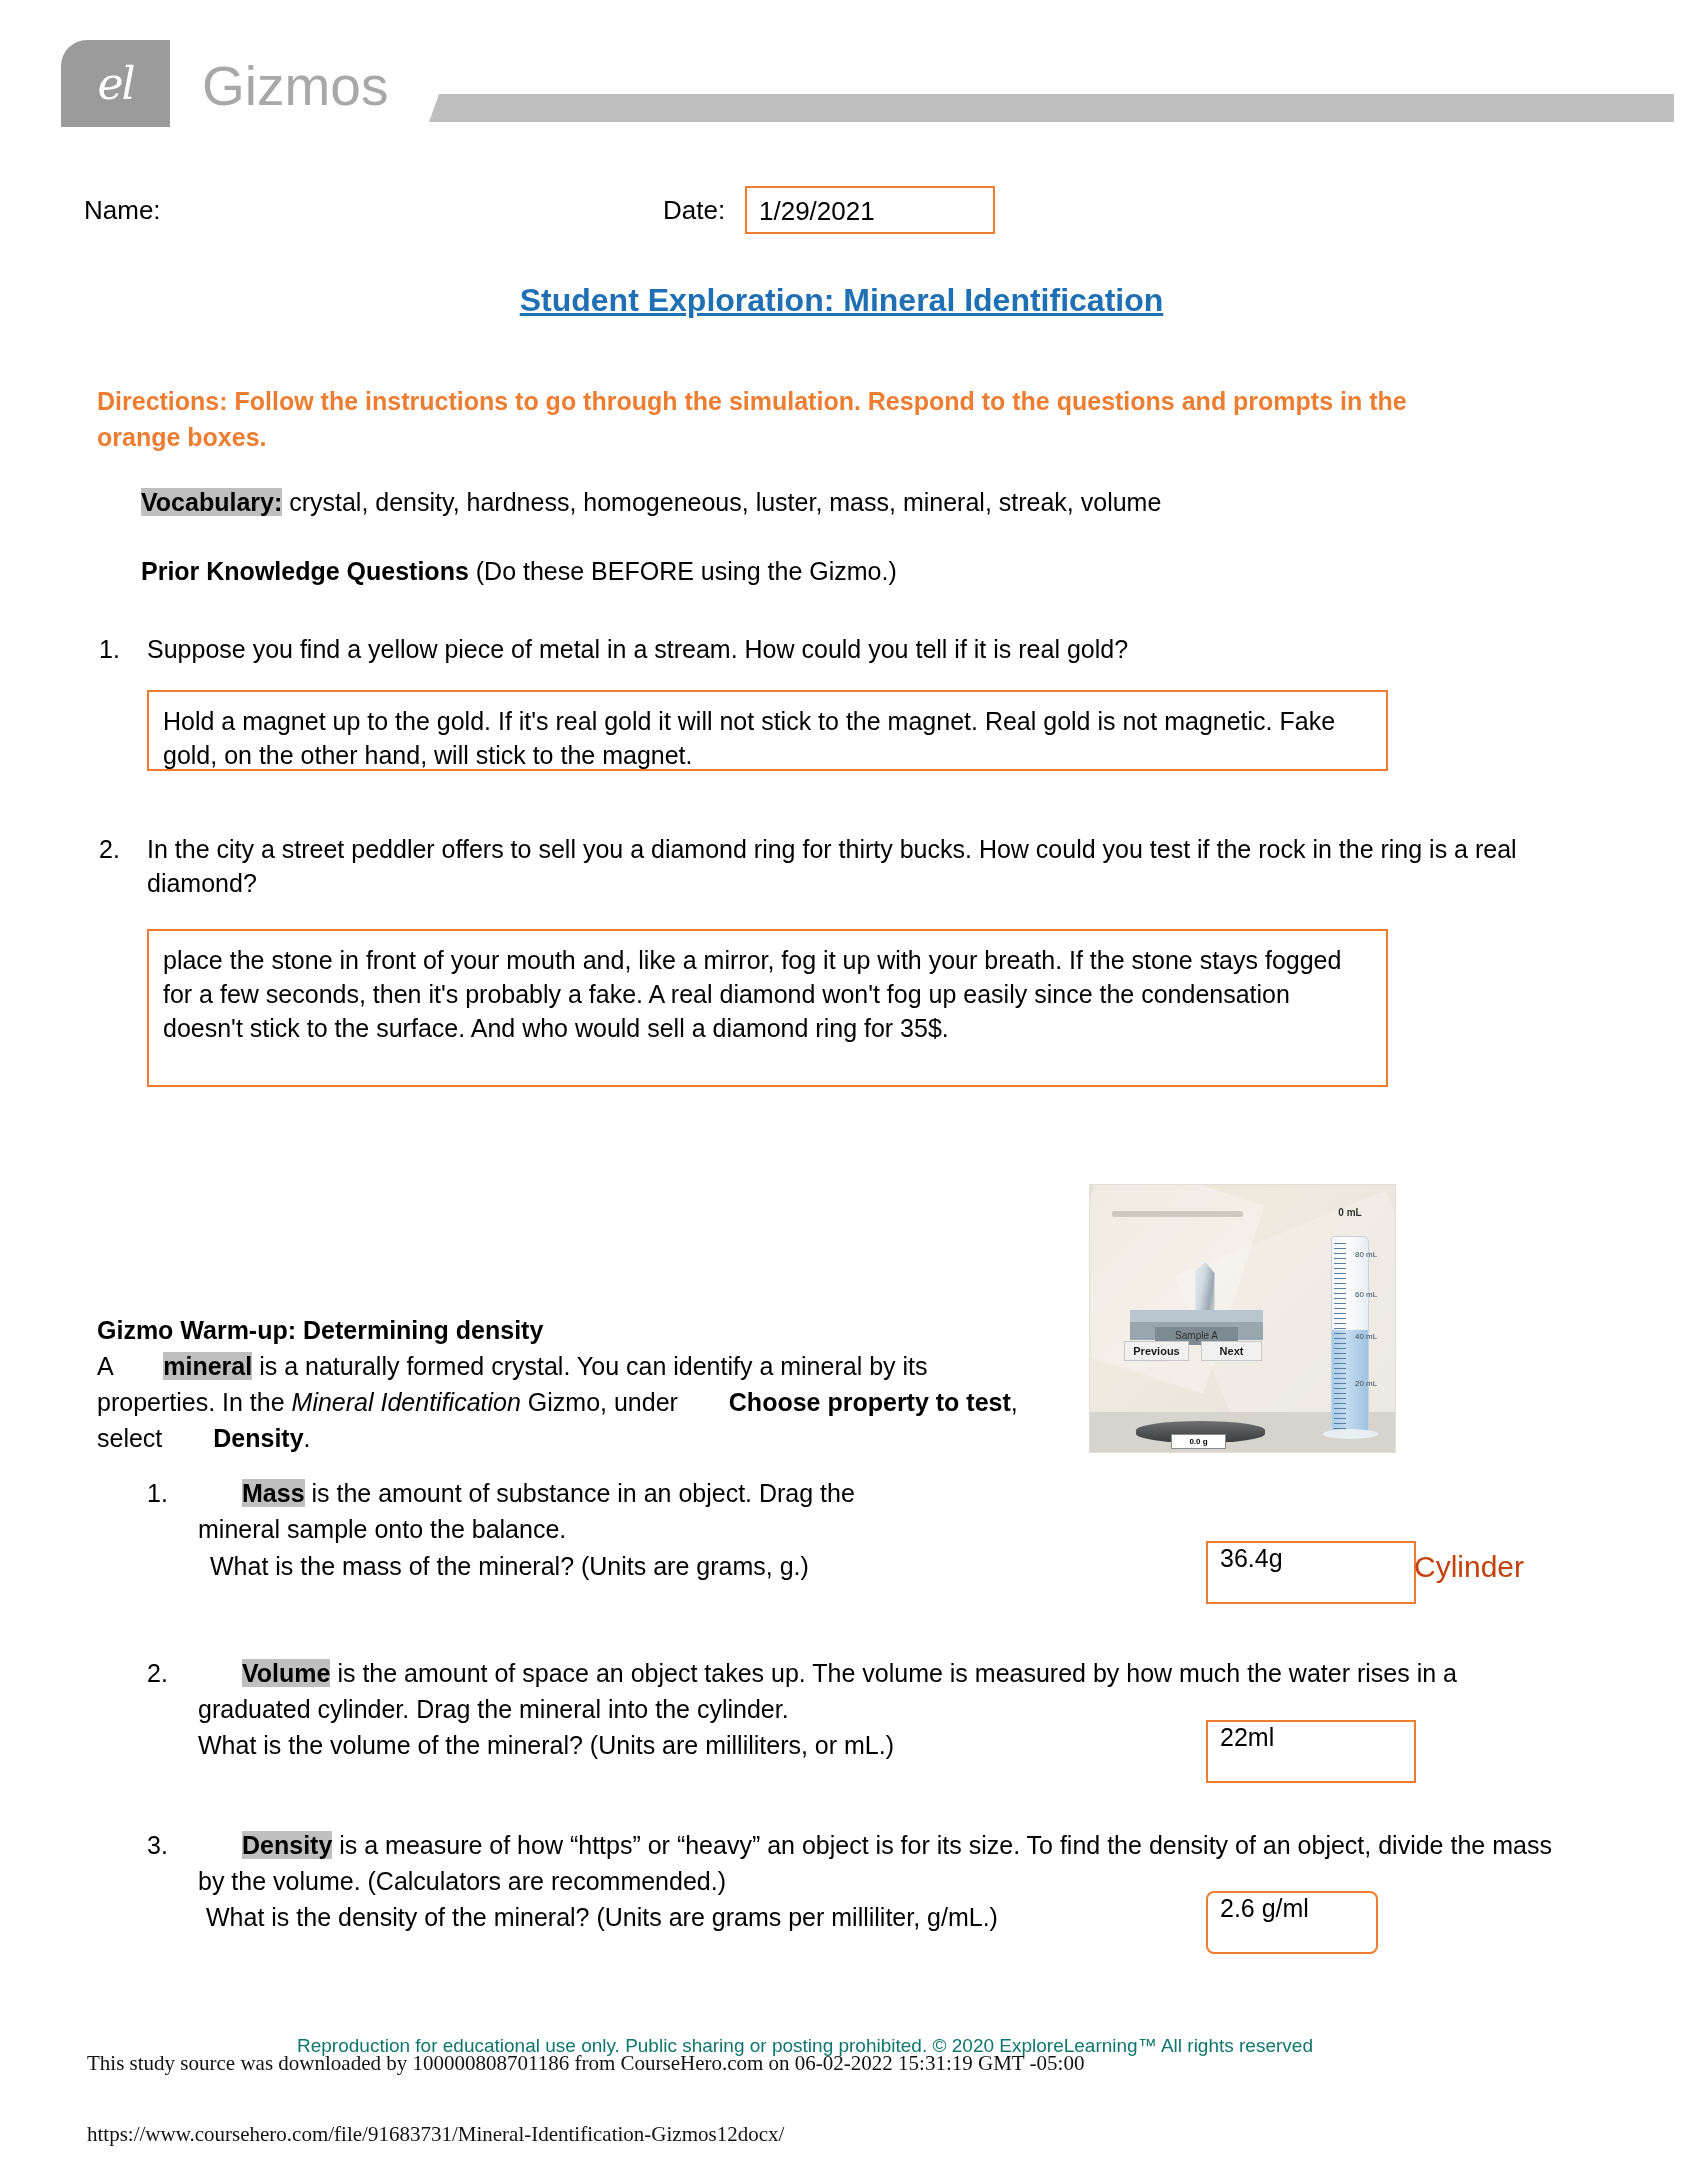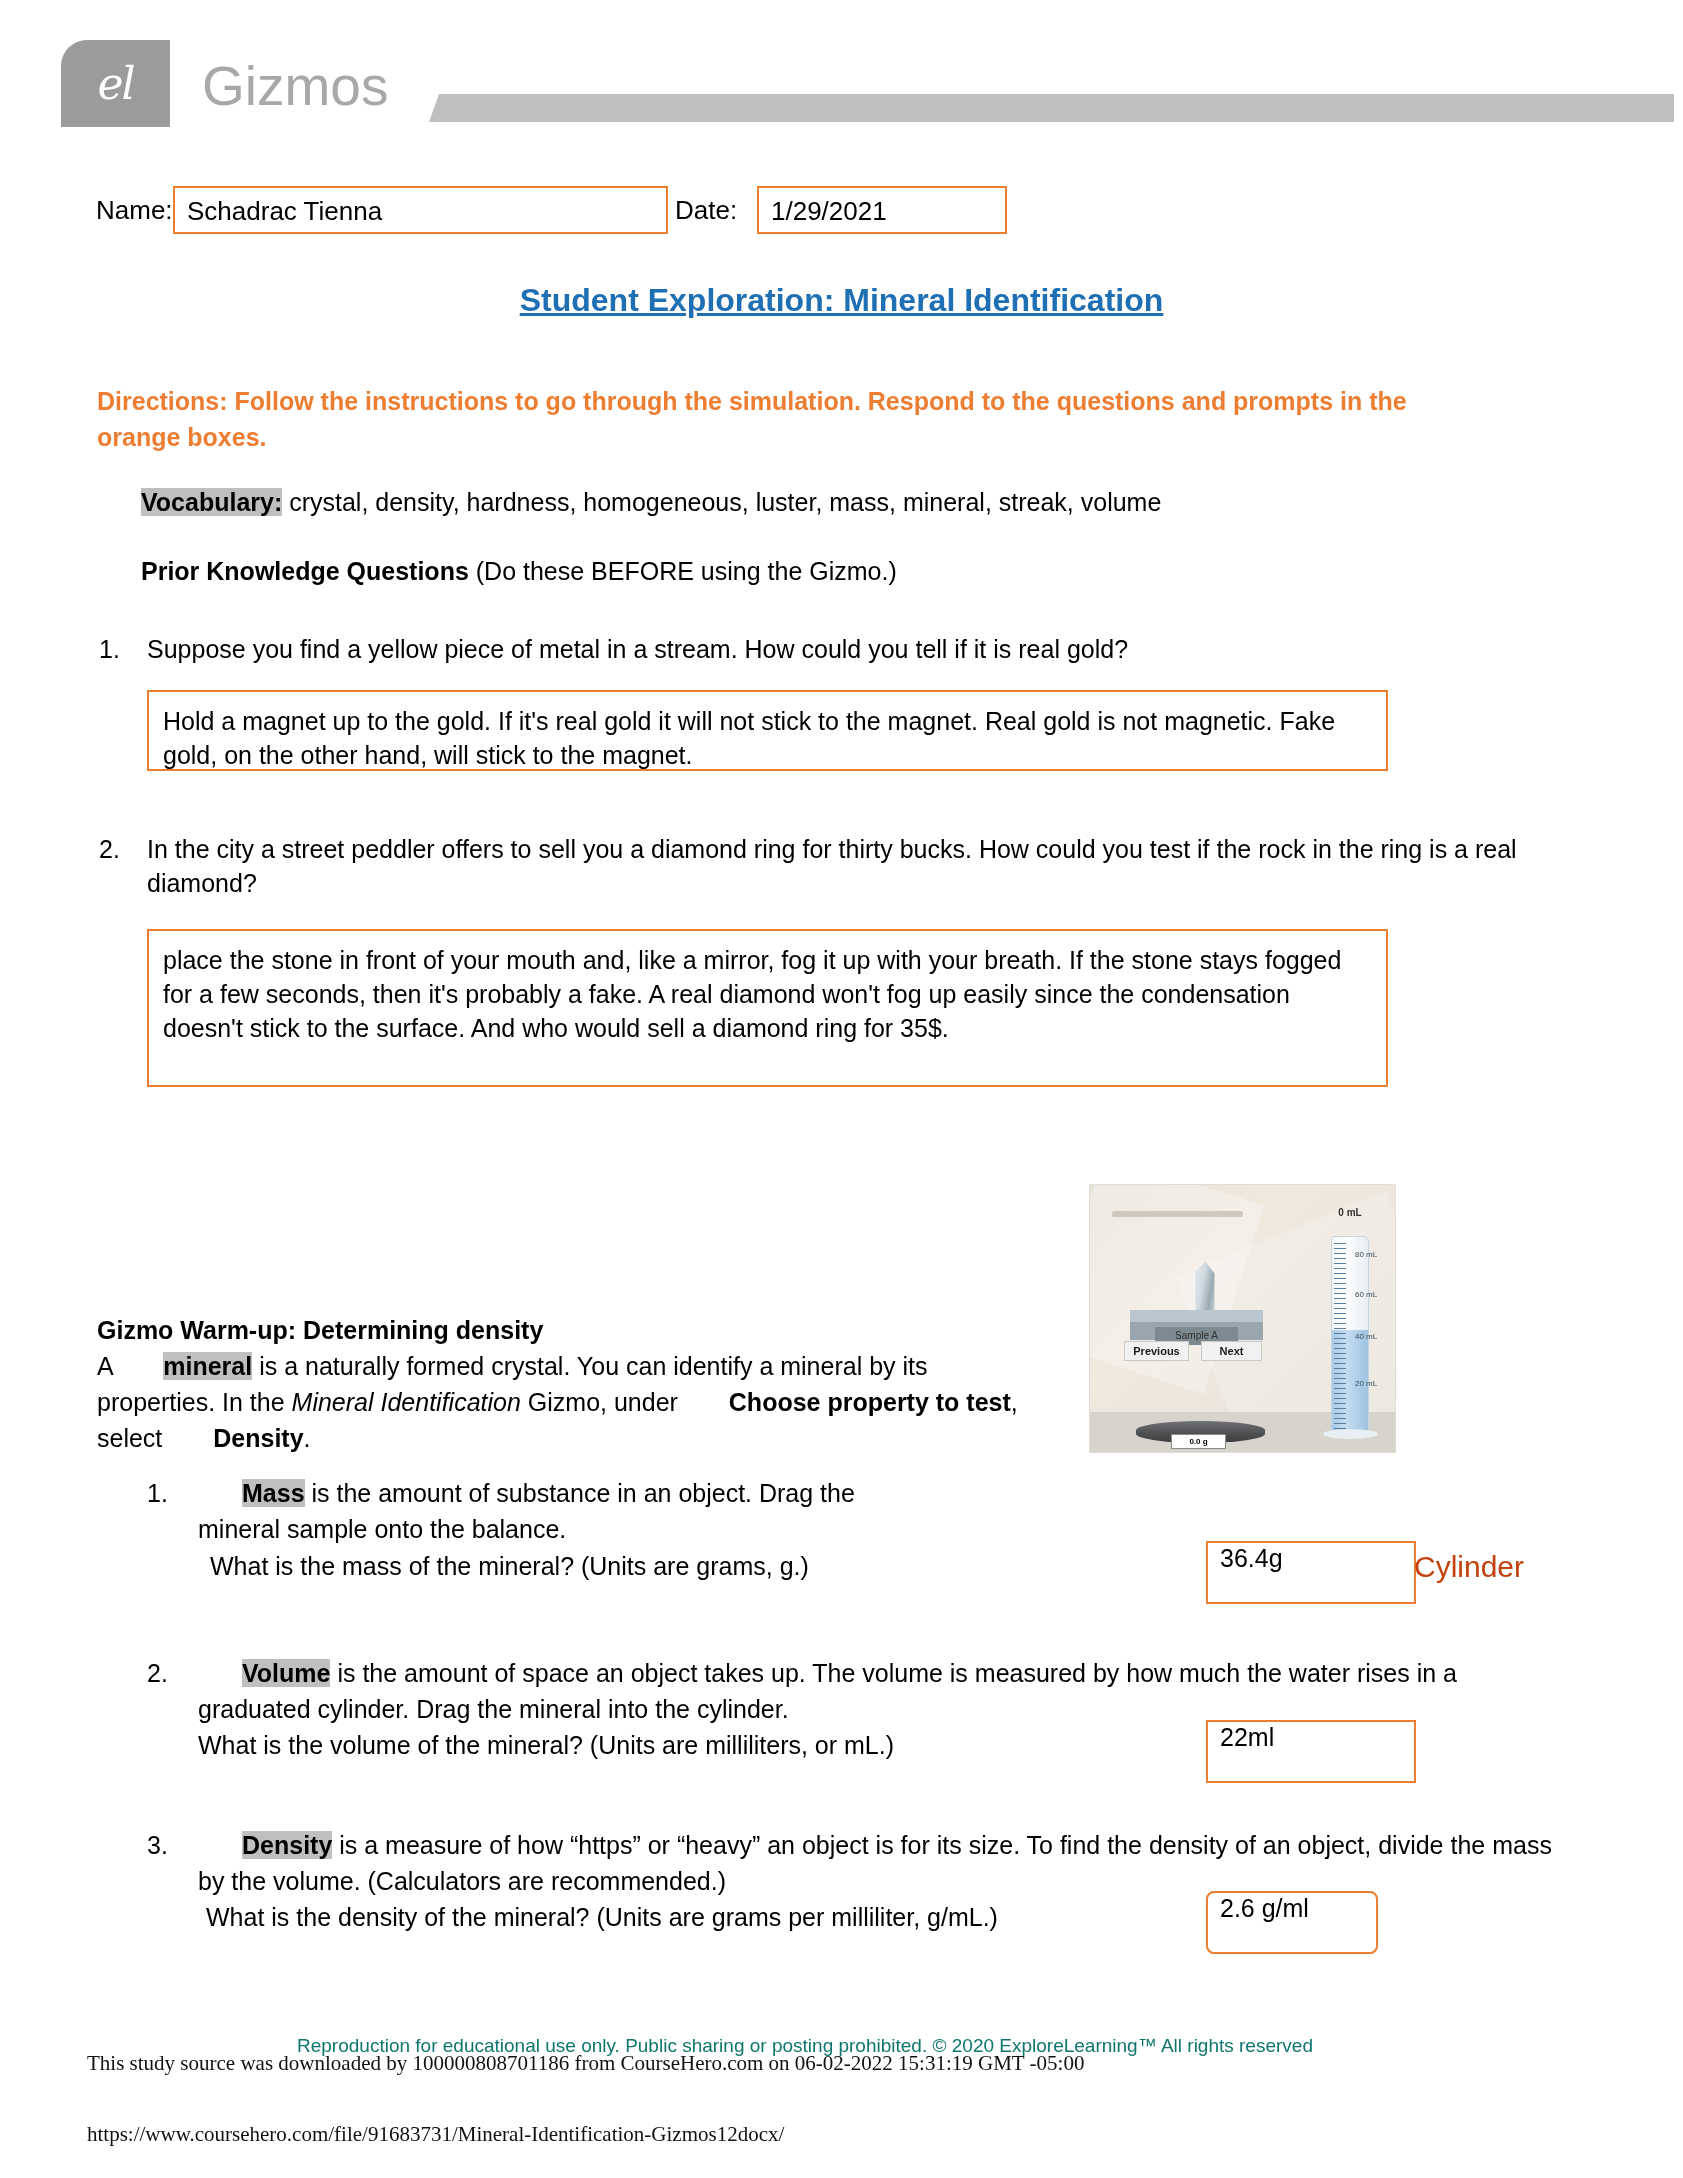--- a/index.html
+++ b/index.html
@@ -63,21 +63,21 @@
     top: 54px;
     width: 1245px;
     height: 28px;
     background: #bfbfbf;
     clip-path: polygon(10px 0, 100% 0, 100% 100%, 0 100%);
   }
 
   
   .namedate {
     position: absolute;
-    left: 96px;
+    left: 84px;
     top: 186px;
     width: 1317px;
     height: 48px;
   }
   .nd-label {
     position: absolute;
     font-size: 26px;
     line-height: 48px;
   }
   .nd-label.name { left: 0; top: 0; }
@@ -442,23 +442,20 @@
 <div class="logo-band">
   <div class="logo-tile">
     <div class="logo-glyph">el</div>
   </div>
   <div class="logo-word">Gizmos</div>
   <div class="logo-bar"></div>
 </div>
 
 <div class="namedate">
   <div class="nd-label name">Name:</div>
-  <div class="nd-box name-box">
-    <div class="nd-value">Schadrac Tienna</div>
-  </div>
   <div class="nd-label date">Date:</div>
   <div class="nd-box date-box">
     <div class="nd-value">1/29/2021</div>
   </div>
 </div>
 
 <div class="doc-title">Student Exploration: Mineral Identification</div>
 
 <div class="directions">Directions: Follow the instructions to go through the simulation. Respond to the questions and prompts in the orange boxes.</div>
 

